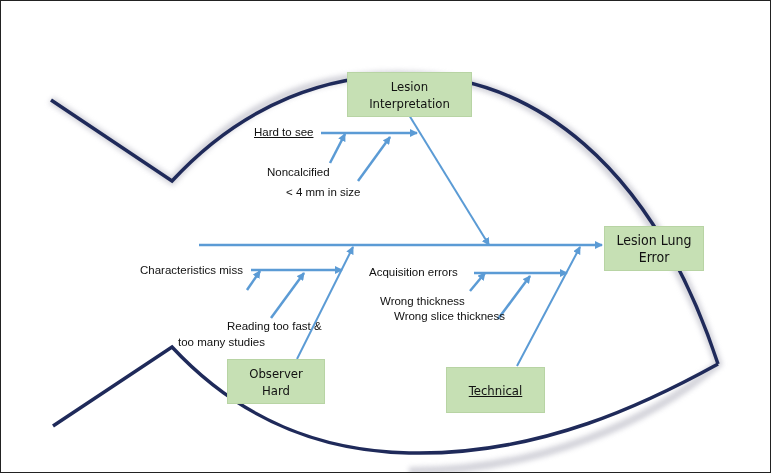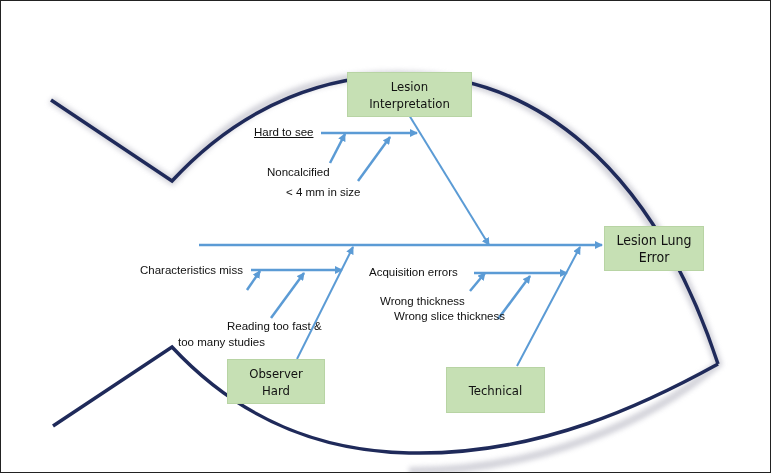--- a/index.html
+++ b/index.html
@@ -85,21 +85,21 @@
   <div class="box" style="left:603px; top:225px; width:100px; height:45px; flex-direction:column; font-size:14px;">
     <span>Lesion Lung</span>
     <span>Error</span>
   </div>
 
   <div class="box" style="left:226px; top:358px; width:98px; height:45px; flex-direction:column;">
     <span>Observer</span>
     <span>Hard</span>
   </div>
 
-  <div class="box" style="left:445px; top:366px; width:99px; height:46px;">
+  <div class="box" style="left:445px; top:366px; width:99px; height:46px;text-decoration:underline;">
     <span>Technical</span>
   </div>
 
   <span class="lbl" style="left:253px; top:124px;text-decoration:underline;">Hard to see</span>
   <span class="lbl" style="left:266px; top:164px;">Noncalcified</span>
   <span class="lbl" style="left:285px; top:184px;">&lt; 4 mm in size</span>
 
   <span class="lbl" style="left:139px; top:262px;">Characteristics miss</span>
   <span class="lbl" style="left:182px; top:318px;margin-left:44px;">Reading too fast &amp;</span>
   <span class="lbl" style="left:177px; top:334px;">too many studies</span>

